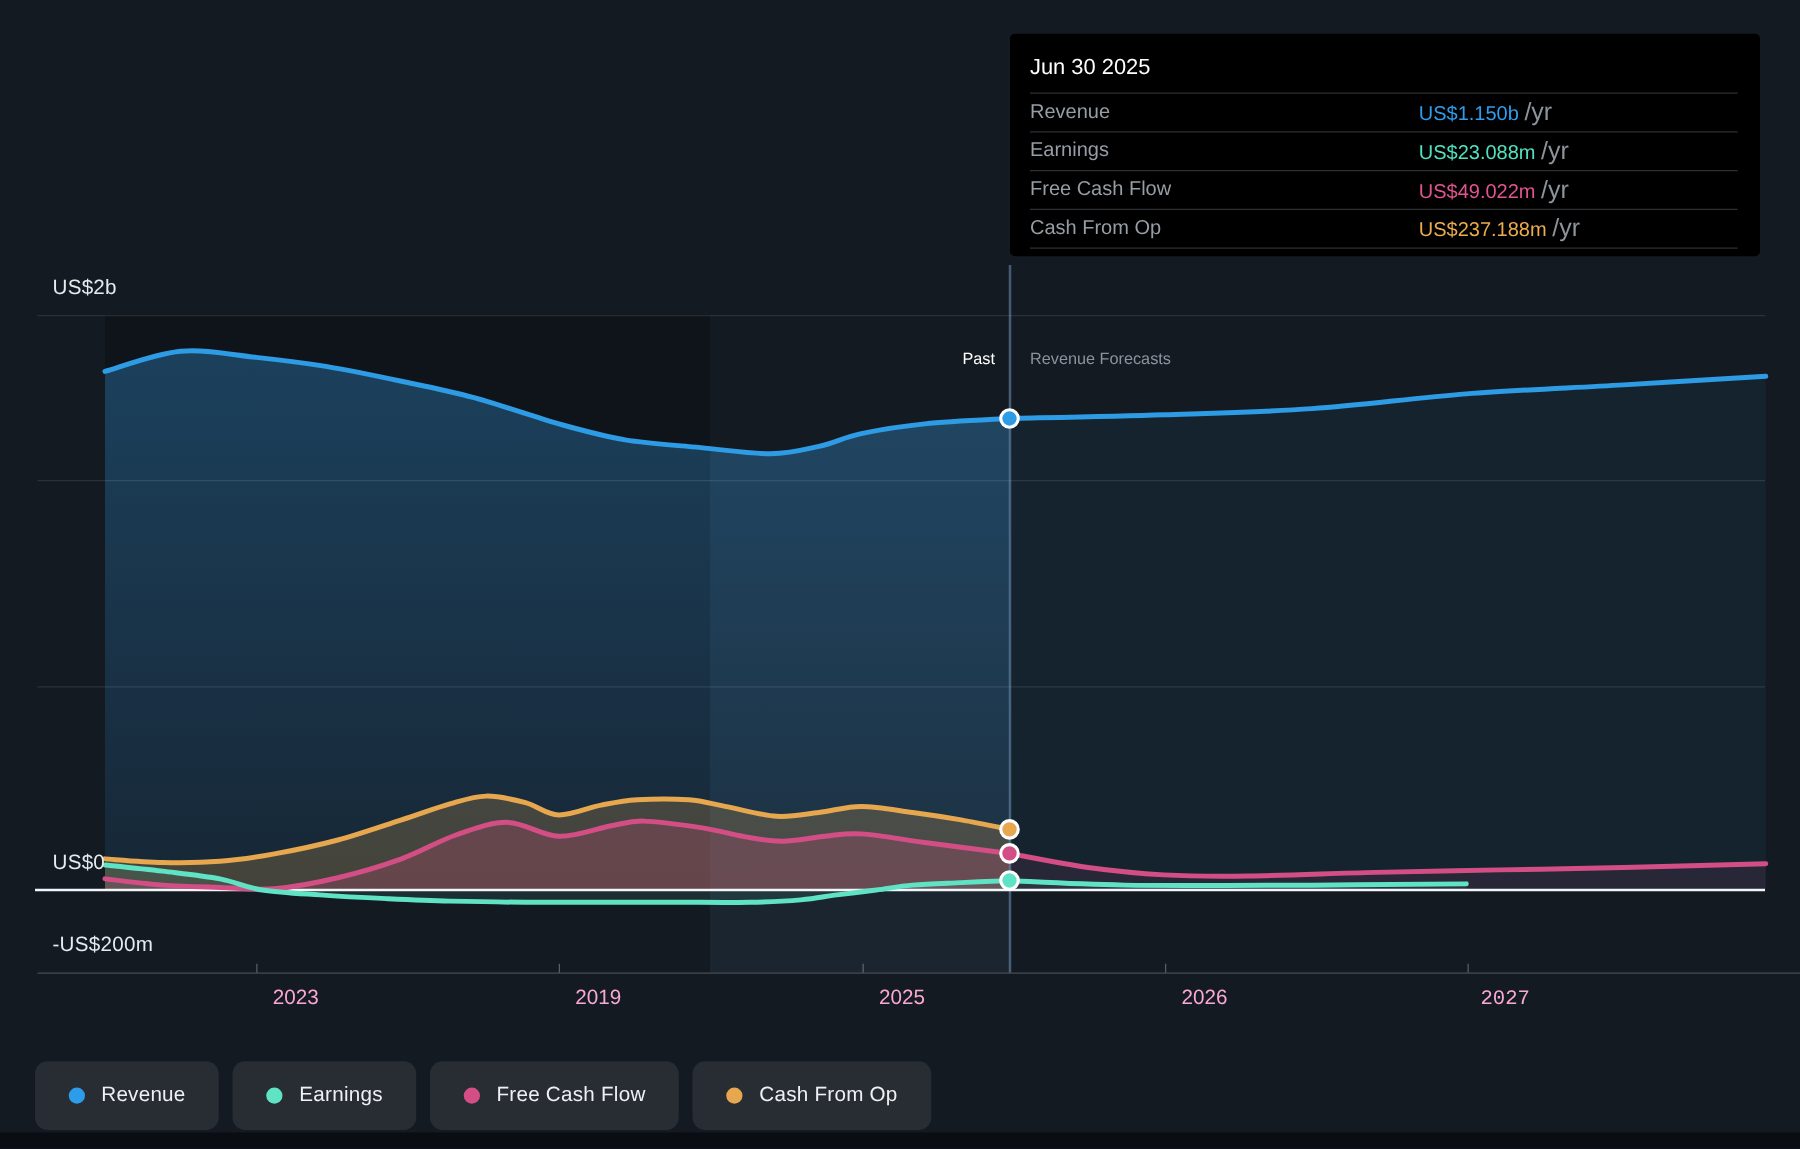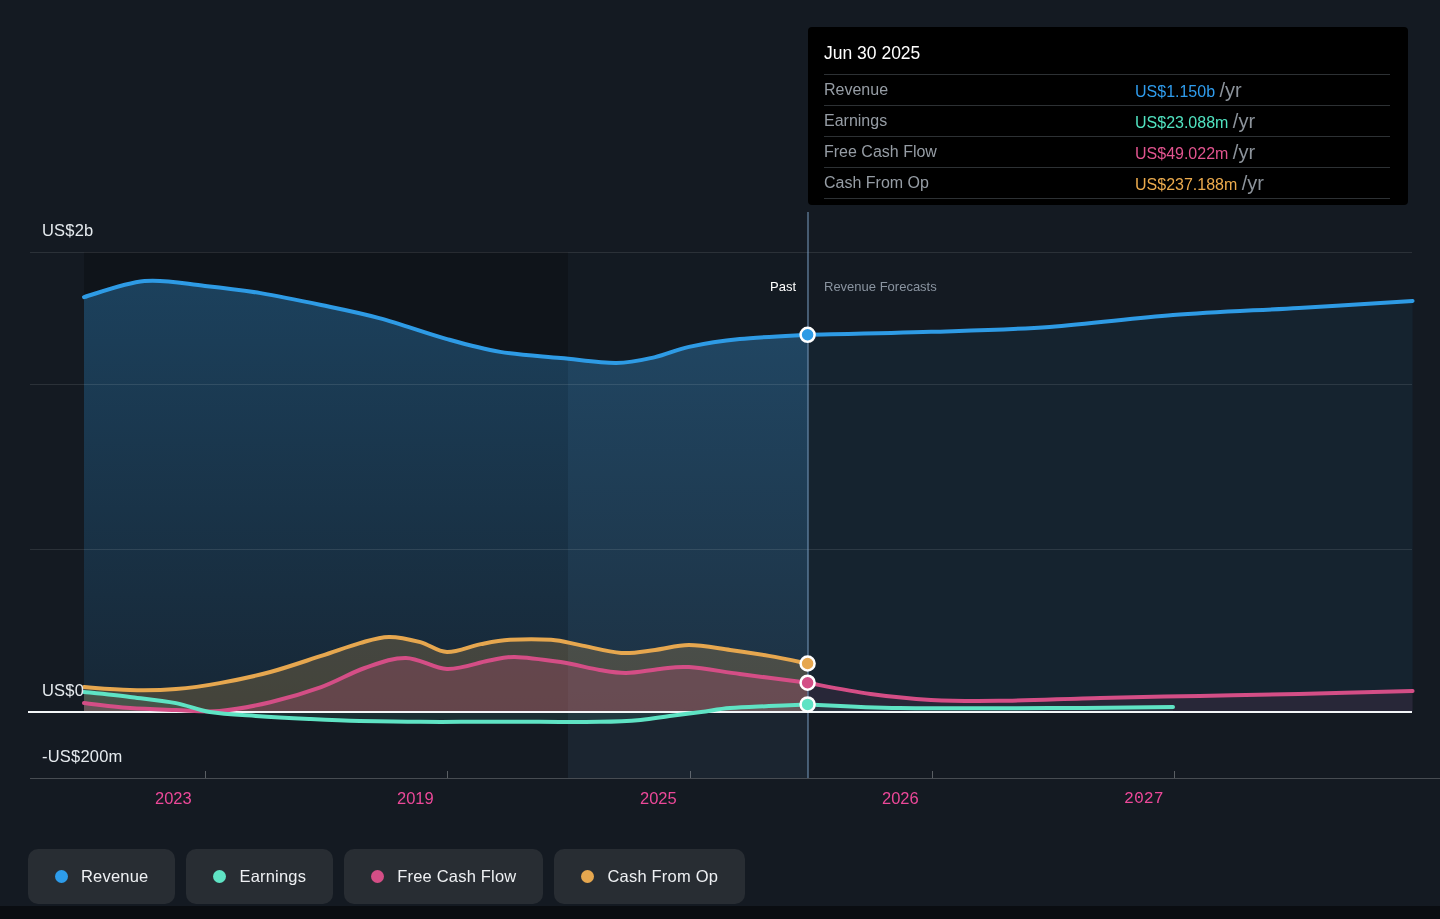--- a/index.html
+++ b/index.html
@@ -1,20 +1,20 @@
 <!DOCTYPE html>
 <html><head>
 <meta charset="utf-8">
 <style>
   html,body{margin:0;padding:0;background:#131921;}
   .stage{position:relative;width:1440px;height:919px;background:#141a22;overflow:hidden;
          font-family:"Liberation Sans",sans-serif;-webkit-font-smoothing:antialiased;}
   svg.chart{position:absolute;left:0;top:0;}
   .axis-label{position:absolute;color:#e5eaee;font-size:16.5px;font-weight:500;letter-spacing:.2px;}
-  .x-label{position:absolute;top:789px;width:100px;text-align:left;color:#ec4899;font-size:16.5px;font-weight:500;}
+  .x-label{position:absolute;top:789px;width:100px;text-align:right;color:#f9a8d4;font-size:16.5px;font-weight:500;}
   .zone-label{position:absolute;top:263px;font-size:13px;font-weight:500;margin-top:16px;}
   .zone-past{right:644px;color:#ffffff;}
   .zone-forecast{left:824px;color:#8a94a0;}
   .tooltip{position:absolute;left:808px;top:27px;width:600px;box-sizing:border-box;
            background:#000;border-radius:4px;padding:10px 18px 6px 16px;}
   .tt-title{color:#fff;font-size:17.5px;font-weight:400;padding:6px 0 10px 0;border-bottom:1px solid #2d3134;}
   .tt-row{display:flex;align-items:center;height:30px;border-bottom:1px solid #2d3134;font-size:16px;}
   .tt-label{color:#969da5;width:311px;flex:none;}
   .tt-val .v{font-style:normal;font-weight:400;}
   .tt-val .suf{font-style:normal;color:#8c939b;font-size:20px;font-weight:400;}

